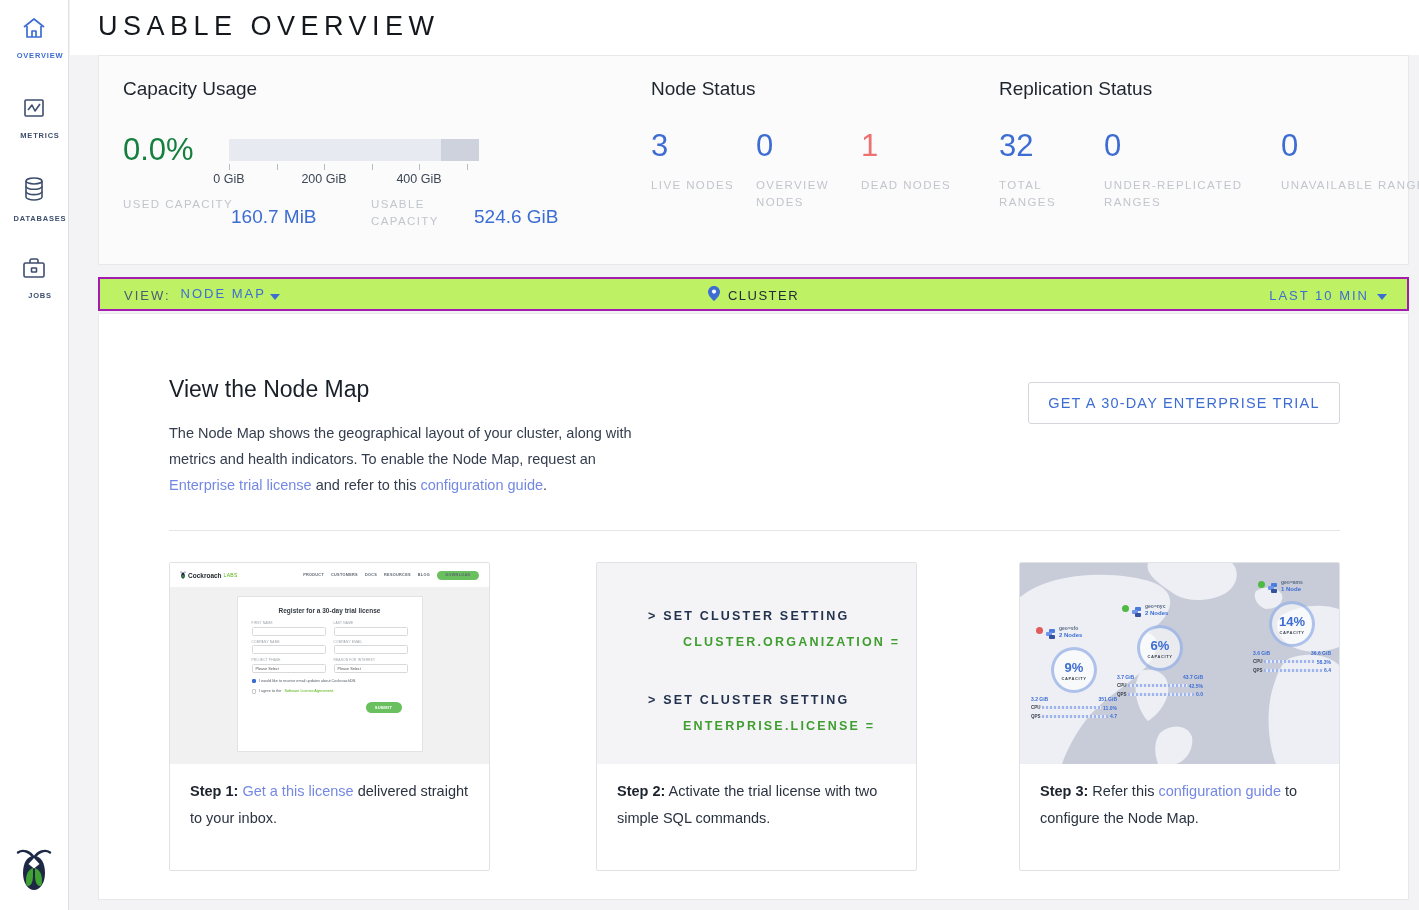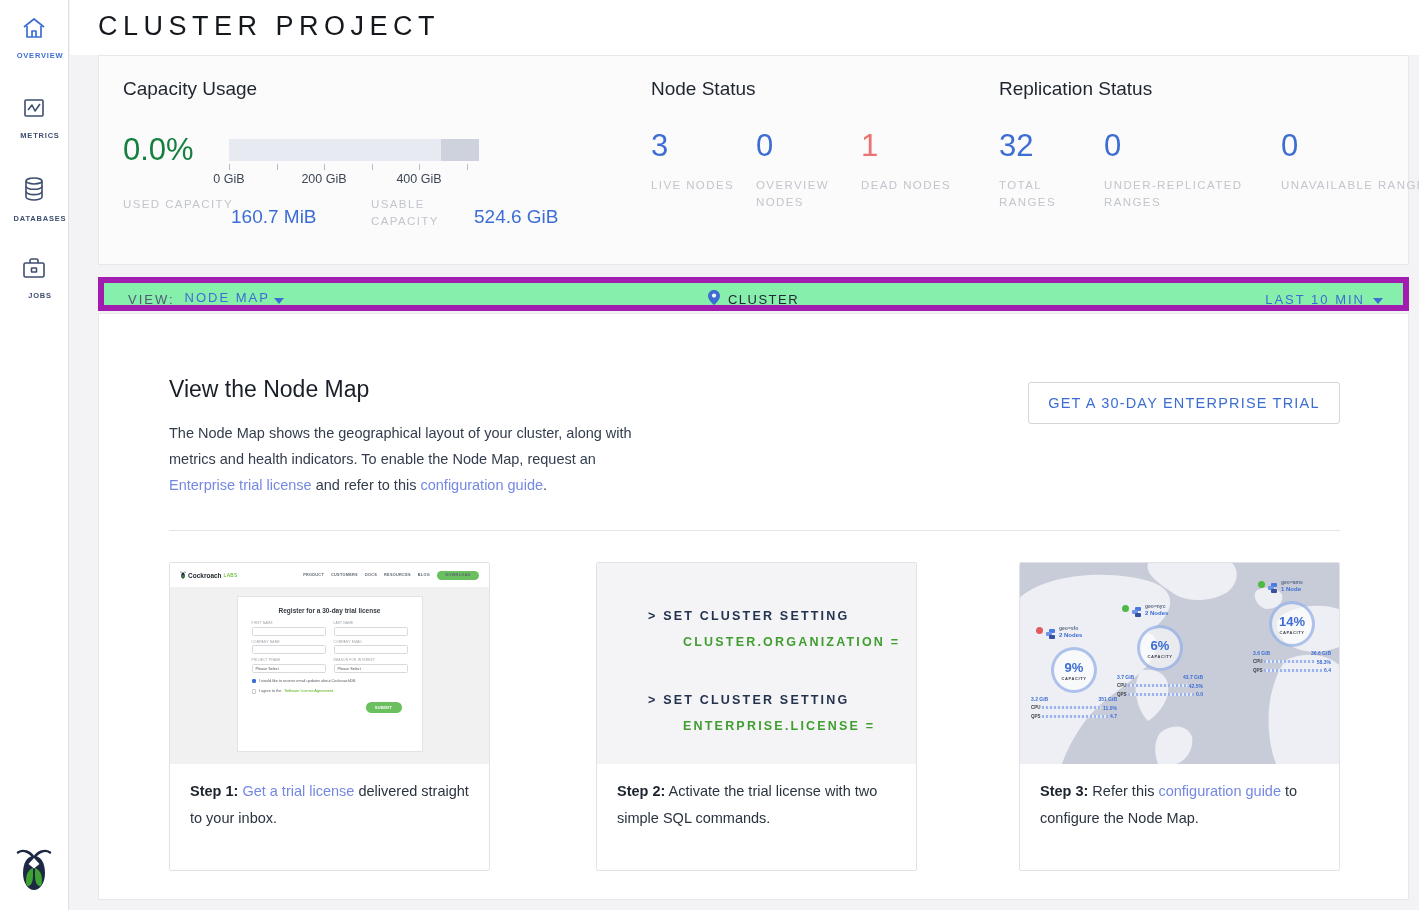--- a/index.html
+++ b/index.html
@@ -37,21 +37,21 @@
   .dv-used { left:132px; top:150px; } .dv-usable { left:375px; top:150px; }
   .stat { position:absolute; top:72px; }
   .stat-value { font-size:31px; color:#3d6dd3; }
   .stat-value.red { color:#ee7172; }
   .stat-label { margin-top:13px; font-size:11.5px; letter-spacing:1.4px; color:#c2c5cb; line-height:17px; width:92px; }
   .stat-label.wide { width:170px; }
   .s-n0{left:552px;} .s-n1{left:657px;} .s-n2{left:762px;}
   .s-r0{left:900px;} .s-r1{left:1005px;} .s-r2{left:1182px;}
 
   
-  .view-bar { position:absolute; left:28px; top:277px; width:1311px; height:34px; background:#86efac; border:6px solid #a21caf; }
+  .view-bar { position:absolute; left:28px; top:277px; width:1311px; height:34px; background:#bef264; border:2px solid #a21caf; }
   .vb-left { position:absolute; left:24px; top:0; height:32px; display:flex; align-items:center; gap:10px; }
   .vb-view-label { font-size:13px; letter-spacing:2px; color:#4d5b73; }
   .vb-dropdown { display:flex; gap:4px; cursor:pointer; }
   .vb-dropdown .vb-value { font-size:13px; letter-spacing:2px; color:#3d6dd3; }
   .vb-center { position:absolute; left:0; right:0; top:0; height:32px; display:flex; align-items:center; justify-content:center; gap:8px; }
   .vb-breadcrumb { font-size:13px; letter-spacing:1.5px; color:#222b36; }
   .vb-right { position:absolute; right:20px; top:0; height:32px; display:flex; align-items:center; gap:8px; cursor:pointer; }
   .vb-time { font-size:13px; letter-spacing:2px; color:#3d6dd3; }
 
   
@@ -171,21 +171,21 @@
         <path d="M18 10 C25 10 29 17 29 27 C29 37 24 44 18 44 C12 44 7 37 7 27 C7 17 11 10 18 10 Z" fill="#1c2844"></path>
         <path d="M18 12 L23.5 18 L18 22.5 L12.5 18 Z" fill="#fff"></path>
         <path d="M17 22 C11 24 9 31 10.5 39.5 C14 41.5 17 37 17 30 Z" fill="#3fa233"></path>
         <path d="M19 22 C25 24 27 31 25.5 39.5 C22 41.5 19 37 19 30 Z" fill="#3fa233"></path>
       </svg>
     </div>
   </aside>
 
   <div class="content">
     <div class="header-strip">
-      <h1 class="page-title">CLUSTER PROJECT</h1>
+      <h1 class="page-title">USABLE OVERVIEW</h1>
     </div>
 
     <section class="summary-panel">
       <h2 class="sec-title t-cap">Capacity Usage</h2>
       <div class="cap-pct">0.0%</div>
       <div class="cap-chart">
         <div class="cap-bar">
           <div class="cap-bar-extra"></div>
         </div>
         <div class="cap-ticks">
@@ -336,21 +336,21 @@
                   <span class="green-link">Software License Agreement.</span>
                 </div>
               <div class="mini-submit-row">
                   <span class="mini-submit">SUBMIT</span>
                 </div>
             </div>
           </div>
         </div>
         <p class="card-caption">
           <strong>Step 1:</strong>
-          <a>Get a trial license</a><span> delivered straight to your inbox.</span>
+          <a>Get a this license</a><span> delivered straight to your inbox.</span>
         </p>
       </div>
 
       <div class="step-card c2">
         <div class="card-media code-media">
           <div class="code-block">
             <div class="code-kw">&gt; SET CLUSTER SETTING</div>
             <div class="code-val">CLUSTER.ORGANIZATION =</div>
           </div>
           <div class="code-block">

